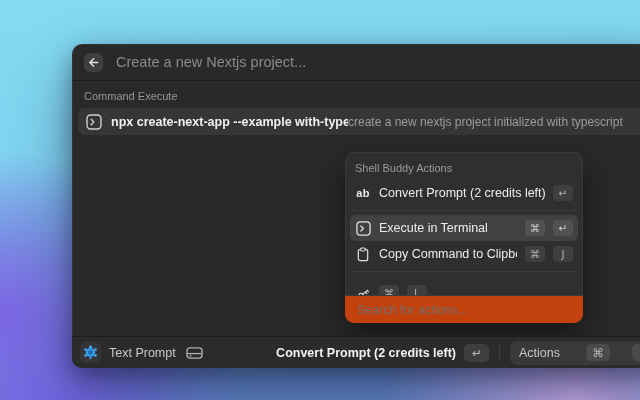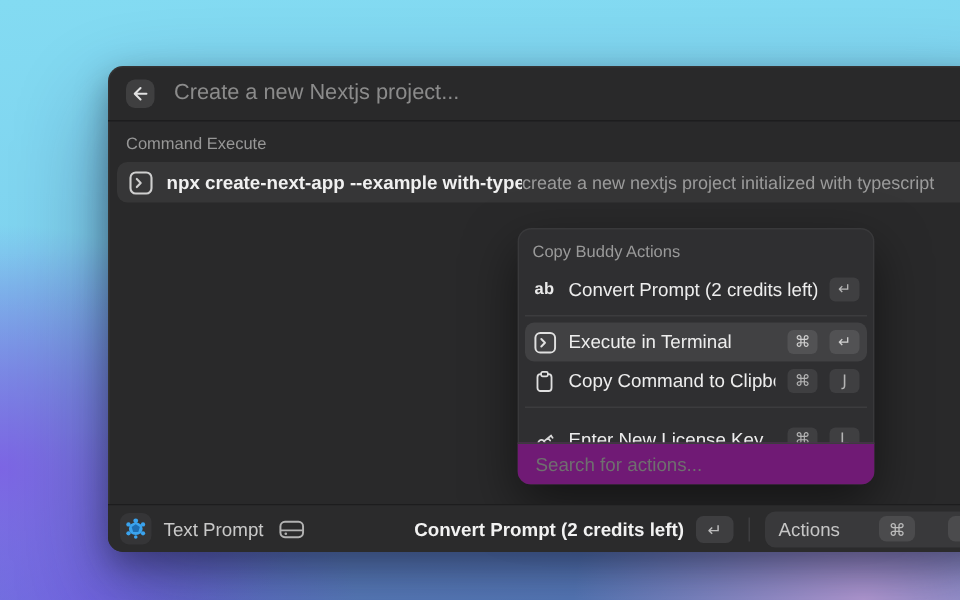--- a/index.html
+++ b/index.html
@@ -47,21 +47,21 @@
   .action-row.selected{background:#414143;}
   .row-icon{width:16px;flex:0 0 auto;display:flex;align-items:center;justify-content:center;color:#e4e4e4;}
   .ab-txt{font-size:11px;font-weight:700;color:#eaeaea;letter-spacing:.3px;}
   .row-label{flex:1;font-size:12.5px;color:#ededed;white-space:nowrap;overflow:hidden;}
   .kbd{min-width:16px;height:16px;padding:0 2px;border-radius:4px;background:#3f3f41;
     color:#b4b4b4;font-size:10.5px;display:inline-flex;align-items:center;justify-content:center;
     font-family:"DejaVu Sans",sans-serif;flex:0 0 auto;}
   .selected .kbd{background:#525254;color:#cfcfcf;}
   .panel-divider{height:1px;background:#3c3c3e;margin:4px 5px;}
   .clipped-row{margin-top:8px;}
-  .panel-search{position:absolute;left:0;right:0;bottom:0;height:27px;background:#701a75;
+  .panel-search{position:absolute;left:0;right:0;bottom:0;height:27px;background:#c2410c;
     border-top:1px solid #3c3c3e;display:flex;align-items:center;padding:0 10px;}
   .panel-search input{width:100%;background:transparent;border:0;outline:none;
     color:#cfcfcf;font-size:12.5px;font-family:inherit;}
   .panel-search input::placeholder{color:#6f6f6f;}
   
   .footer{position:absolute;left:0;right:0;bottom:0;height:31px;background:#2b2b2c;
     border-top:1px solid #1d1d1e;border-radius:0 0 10px 10px;
     display:flex;align-items:center;padding:0 8px;}
   .logo-tile{width:21px;height:21px;border-radius:6px;background:#353537;
     display:flex;align-items:center;justify-content:center;flex:0 0 auto;}
@@ -101,21 +101,21 @@
         <svg width="16" height="16" viewBox="0 0 16 16" fill="none">
           <rect x="1" y="1" width="14" height="14" rx="3.5" stroke="#cfcfcf" stroke-width="1.4"></rect>
           <path d="M5.2 5.3 7.8 8l-2.6 2.7" stroke="#cfcfcf" stroke-width="1.4" stroke-linecap="round" stroke-linejoin="round"></path>
         </svg>
       </span>
       <span class="cmd">npx create-next-app --example with-typescript my-...</span>
       <span class="desc">create a new nextjs project initialized with typescript</span>
     </div>
 
     <div class="panel">
-      <div class="panel-header">Copy Buddy Actions</div>
+      <div class="panel-header">Shell Buddy Actions</div>
 
       <div class="action-row">
         <span class="row-icon">
           <span class="ab-txt">ab</span>
         </span>
         <span class="row-label">Convert Prompt (2 credits left)</span>
         <span class="kbd">↵</span>
       </div>
 
       <div class="panel-divider"></div>
@@ -148,21 +148,20 @@
 
       <div class="action-row clipped-row">
         <span class="row-icon">
           <svg width="15" height="15" viewBox="0 0 16 16" fill="none">
             <g stroke="#d8d8d8" stroke-width="1.3" stroke-linecap="round" transform="rotate(-38 8 8)">
               <circle cx="4.6" cy="8" r="2.3"></circle>
               <path d="M7 8h6.4M10.6 8v2.3M13.2 8v1.8"></path>
             </g>
           </svg>
         </span>
-        <span class="row-label">Enter New License Key</span>
         <span class="kbd">⌘</span>
         <span class="kbd">L</span>
       </div>
 
       <div class="panel-search">
         <input type="text" placeholder="Search for actions..." style="">
       </div>
     </div>
 
     <div class="footer">

